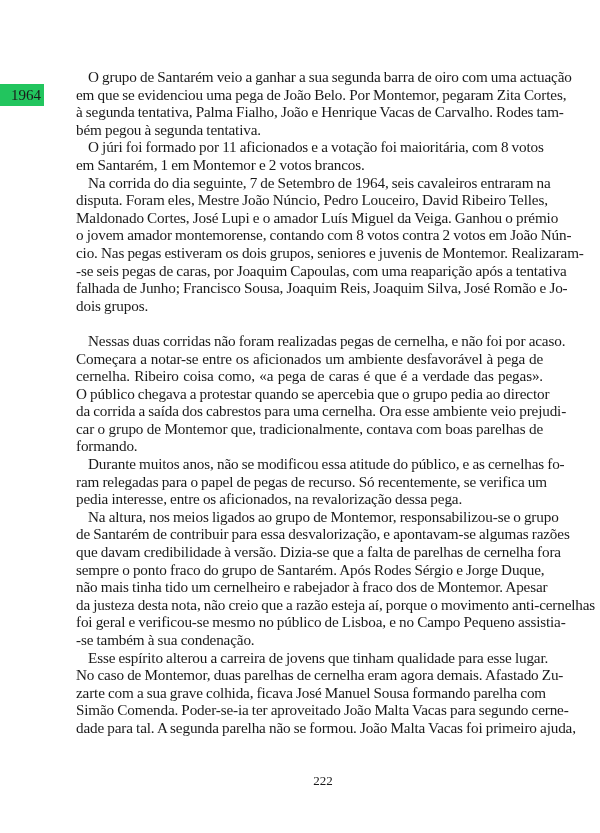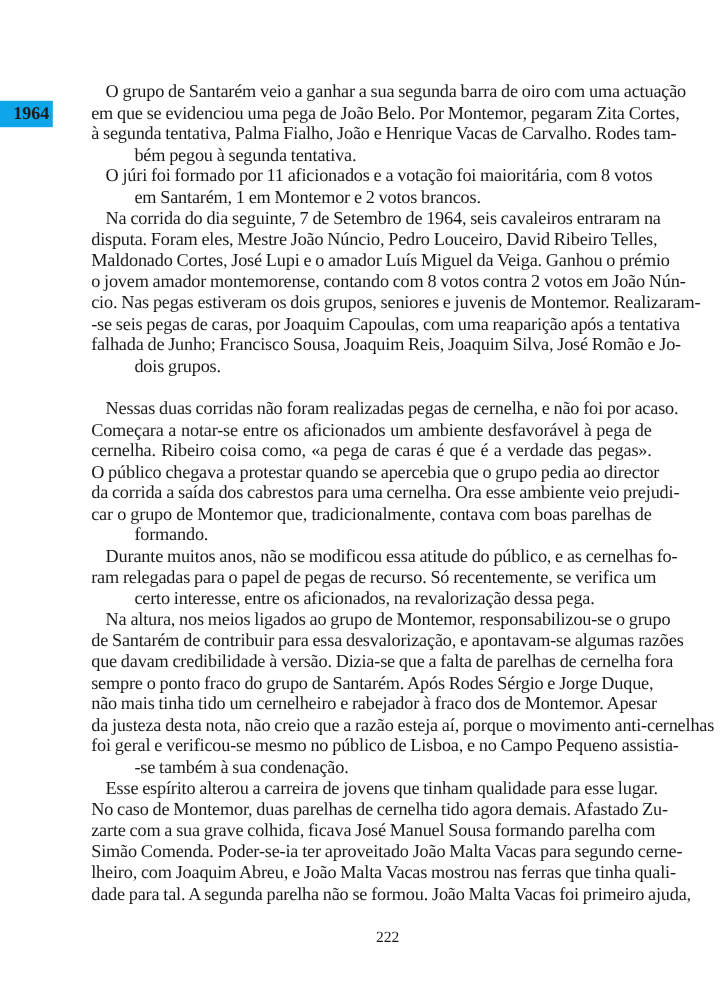--- a/index.html
+++ b/index.html
@@ -14,22 +14,22 @@
       overflow: hidden;
       font-family: "Liberation Serif", "DejaVu Serif", serif;
       color: #1a1a1a;
     }
     .margin-year {
       position: absolute;
       left: 0;
       top: 84px;
       width: 44px;
       height: 22px;
-      background: #0ea5e9;
-      font-weight: bold;
+      background: #22c55e;
+      font-weight: normal;
       font-size: 15px;
       line-height: 22px;
       text-align: right;
       padding-right: 3px;
       box-sizing: border-box;
       color: #1a1a1a;
     }
     .text-column {
       position: absolute;
       left: 76px;
@@ -44,21 +44,20 @@
     .text-column .line {
       display: block;
       white-space: nowrap;
       text-align: justify;
       text-align-last: justify;
       height: 17.6px;
       overflow: visible;
     }
     .text-column .line.last {
       text-align-last: left;
-      margin-left: 36px;
     }
     .text-column .line.indent {
       padding-left: 12px;
     }
     .text-column .gap {
       display: block;
       height: 17.6px;
     }
     .page-number {
       position: absolute;
@@ -109,37 +108,36 @@
     <span class="line">cernelha. Ribeiro coisa como, «a pega de caras é que é a verdade das pegas».</span>
     <span class="line">O público chegava a protestar quando se apercebia que o grupo pedia ao director</span>
     <span class="line">da corrida a saída dos cabrestos para uma cernelha. Ora esse ambiente veio prejudi-</span>
     <span class="line">car o grupo de Montemor que, tradicionalmente, contava com boas parelhas de</span>
     <span class="line last">formando.</span>
   </div>
 
   <div>
     <span class="line indent">Durante muitos anos, não se modificou essa atitude do público, e as cernelhas fo-</span>
     <span class="line">ram relegadas para o papel de pegas de recurso. Só recentemente, se verifica um</span>
-    <span class="line last">certo interesse, entre os aficionados, na revalorização dessa pega.</span>
+    <span class="line last">pedia interesse, entre os aficionados, na revalorização dessa pega.</span>
   </div>
 
   <div>
     <span class="line indent">Na altura, nos meios ligados ao grupo de Montemor, responsabilizou-se o grupo</span>
     <span class="line">de Santarém de contribuir para essa desvalorização, e apontavam-se algumas razões</span>
     <span class="line">que davam credibilidade à versão. Dizia-se que a falta de parelhas de cernelha fora</span>
     <span class="line">sempre o ponto fraco do grupo de Santarém. Após Rodes Sérgio e Jorge Duque,</span>
     <span class="line">não mais tinha tido um cernelheiro e rabejador à fraco dos de Montemor. Apesar</span>
     <span class="line">da justeza desta nota, não creio que a razão esteja aí, porque o movimento anti-cernelhas</span>
     <span class="line">foi geral e verificou-se mesmo no público de Lisboa, e no Campo Pequeno assistia-</span>
     <span class="line last">-se também à sua condenação.</span>
   </div>
 
   <div>
     <span class="line indent">Esse espírito alterou a carreira de jovens que tinham qualidade para esse lugar.</span>
-    <span class="line">No caso de Montemor, duas parelhas de cernelha tido agora demais. Afastado Zu-</span>
+    <span class="line">No caso de Montemor, duas parelhas de cernelha eram agora demais. Afastado Zu-</span>
     <span class="line">zarte com a sua grave colhida, ficava José Manuel Sousa formando parelha com</span>
     <span class="line">Simão Comenda. Poder-se-ia ter aproveitado João Malta Vacas para segundo cerne-</span>
-    <span class="line">lheiro, com Joaquim Abreu, e João Malta Vacas mostrou nas ferras que tinha quali-</span>
     <span class="line">dade para tal. A segunda parelha não se formou. João Malta Vacas foi primeiro ajuda,</span>
   </div>
 </div>
 
 <div class="page-number">222</div>
 
 </body></html>

